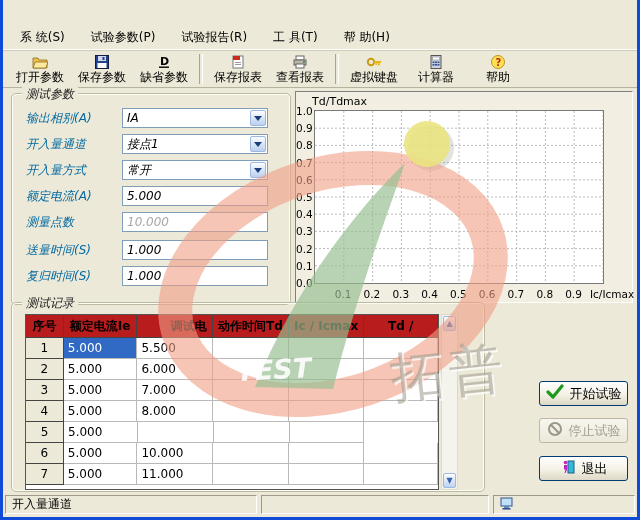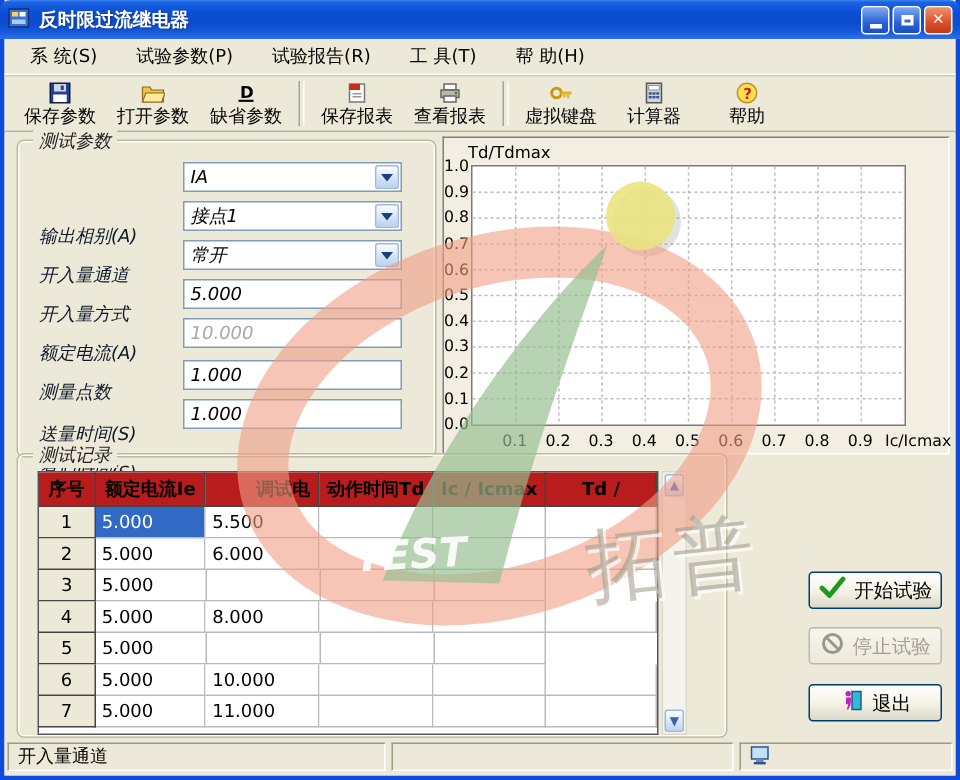--- a/index.html
+++ b/index.html
@@ -32,21 +32,21 @@
     min-width:52px;height:34px;padding:1px 4px;border:1px solid transparent;border-radius:2px;}
   .tbtn .ticon{height:16px;display:flex;align-items:center;justify-content:center;}
   .tbtn .tlabel{font-size:12px;line-height:14px;white-space:nowrap;}
   .tsep{width:2px;height:30px;margin:0 4px;border-left:1px solid #a9a690;border-right:1px solid #fff;}
   
   #client{position:absolute;left:0;top:89px;width:634px;height:404px;background:#ECE9D8;}
   .groupbox{position:absolute;border:1px solid #bdbaa2;border-radius:5px;box-shadow:inset 0 0 0 1px #fdfdf6;font-style:italic;}
   .grouplabel{position:absolute;top:-8px;left:10px;background:#ECE9D8;padding:0 4px;color:#222;}
   
   .fieldrow{position:absolute;left:14px;width:258px;height:20px;}
-  .flabel{position:absolute;left:0;top:2px;width:94px;color:#0f172a;white-space:nowrap;margin-top:39px;}
+  .flabel{position:absolute;left:0;top:2px;width:94px;color:#0369a1;white-space:nowrap;}
   .ctl{position:absolute;left:96px;top:0;width:146px;height:20px;background:#fff;
     border:1px solid #7F9DB9;box-sizing:border-box;font-size:12px;line-height:18px;padding:0 4px;}
   .ctl.disabled{color:#a8a8a8;}
   .combo-btn{position:absolute;right:1px;top:1px;width:16px;height:16px;border-radius:2px;
     background:linear-gradient(180deg,#fdfeff,#dce8f8 45%,#bcd0ee);border:1px solid #9db7e0;
     box-sizing:border-box;display:flex;align-items:center;justify-content:center;}
   .combo-arrow{width:0;height:0;border-left:4px solid transparent;border-right:4px solid transparent;
     border-top:5px solid #1c3f7a;}
   
   #chartpanel{position:absolute;left:292px;top:2px;width:338px;height:212px;background:#F2EFE2;
@@ -82,67 +82,49 @@
   .sbpanel{position:absolute;top:2px;height:19px;border:1px solid;border-color:#9d9a88 #fff #fff #9d9a88;
     box-sizing:border-box;line-height:17px;padding-left:6px;color:#000;}
   
   #watermark{position:absolute;left:0;top:0;width:634px;height:404px;pointer-events:none;z-index:50;}
 </style>
 </head>
 <body>
 
 <div id="window">
 
-  <div id="titlebar">
-    <span class="ticon">
-      <svg width="16" height="16" viewBox="0 0 16 16">
-        <rect x="1" y="2" width="13" height="12" fill="#3b6fd6" stroke="#17306e"></rect>
-        <rect x="3" y="4" width="4" height="3" fill="#ffd34d"></rect>
-        <rect x="8" y="4" width="4" height="3" fill="#ffffff"></rect>
-        <rect x="3" y="9" width="9" height="3" fill="#9fd0ff"></rect>
-      </svg>
-    </span>
-    <span id="title-text">反时限过流继电器</span>
-    <span class="capbtn">
-        <span class="glyph-min"></span>
-      </span>
-    <span class="capbtn">
-        <span class="glyph-max"></span>
-      </span>
-    <span class="capbtn close">✕</span>
-  </div>
 
   <div id="menubar">
       <span class="menu-item">系 统(S)</span>
       <span class="menu-item">试验参数(P)</span>
       <span class="menu-item">试验报告(R)</span>
       <span class="menu-item">工 具(T)</span>
       <span class="menu-item">帮 助(H)</span>
     </div>
 
   <div id="toolbar">
       <div class="tbtn">
         <span class="ticon">
           <svg width="16" height="16" viewBox="0 0 16 16">
+            <path d="M1 4h5l1 2h8v8H1z" fill="#F2C04A" stroke="#8a6d1d" stroke-width=".8"></path>
+            <path d="M1 14l2.2-6H16l-2.2 6z" fill="#FFE9A0" stroke="#8a6d1d" stroke-width=".8"></path>
+          </svg>
+        </span>
+        <span class="tlabel">打开参数</span>
+      </div>
+      <div class="tbtn">
+        <span class="ticon">
+          <svg width="16" height="16" viewBox="0 0 16 16">
             <rect x="1.5" y="1.5" width="13" height="13" fill="#24418f" stroke="#101e45"></rect>
             <rect x="4" y="2" width="8" height="5" fill="#cfd8ea"></rect>
             <rect x="8.5" y="3" width="2" height="3" fill="#24418f"></rect>
             <rect x="3.5" y="9" width="9" height="5" fill="#fff"></rect>
           </svg>
         </span>
         <span class="tlabel">保存参数</span>
-      </div>
-      <div class="tbtn">
-        <span class="ticon">
-          <svg width="16" height="16" viewBox="0 0 16 16">
-            <path d="M1 4h5l1 2h8v8H1z" fill="#F2C04A" stroke="#8a6d1d" stroke-width=".8"></path>
-            <path d="M1 14l2.2-6H16l-2.2 6z" fill="#FFE9A0" stroke="#8a6d1d" stroke-width=".8"></path>
-          </svg>
-        </span>
-        <span class="tlabel">打开参数</span>
       </div>
       <div class="tbtn">
         <span class="ticon">
           <svg width="16" height="16" viewBox="0 0 16 16">
             <text x="4" y="11" font-size="11" font-weight="bold" fill="#000">D</text>
             <rect x="3" y="12.5" width="10" height="1.4" fill="#000"></rect>
           </svg>
         </span>
         <span class="tlabel">缺省参数</span>
       </div>
@@ -324,20 +306,21 @@
           <span class="dcell idx" style="width: 38px;">2</span>
           <span class="dcell" style="width: 74px;">5.000</span>
           <span class="dcell" style="width: 76px;">6.000</span>
           <span class="dcell" style="width: 76px;"></span>
           <span class="dcell" style="width: 76px;"></span>
           <span class="dcell" style="width: 74px;"></span>
         </div>
         <div class="drow">
           <span class="dcell idx" style="width: 38px;">3</span>
           <span class="dcell" style="width: 74px;">5.000</span>
+          <span class="dcell" style="width: 76px;">7.000</span>
           <span class="dcell" style="width: 76px;"></span>
           <span class="dcell" style="width: 76px;"></span>
           <span class="dcell" style="width: 74px;"></span>
         </div>
         <div class="drow">
           <span class="dcell idx" style="width: 38px;">4</span>
           <span class="dcell" style="width: 74px;">5.000</span>
           <span class="dcell" style="width: 76px;">8.000</span>
           <span class="dcell" style="width: 76px;"></span>
           <span class="dcell" style="width: 76px;"></span>

